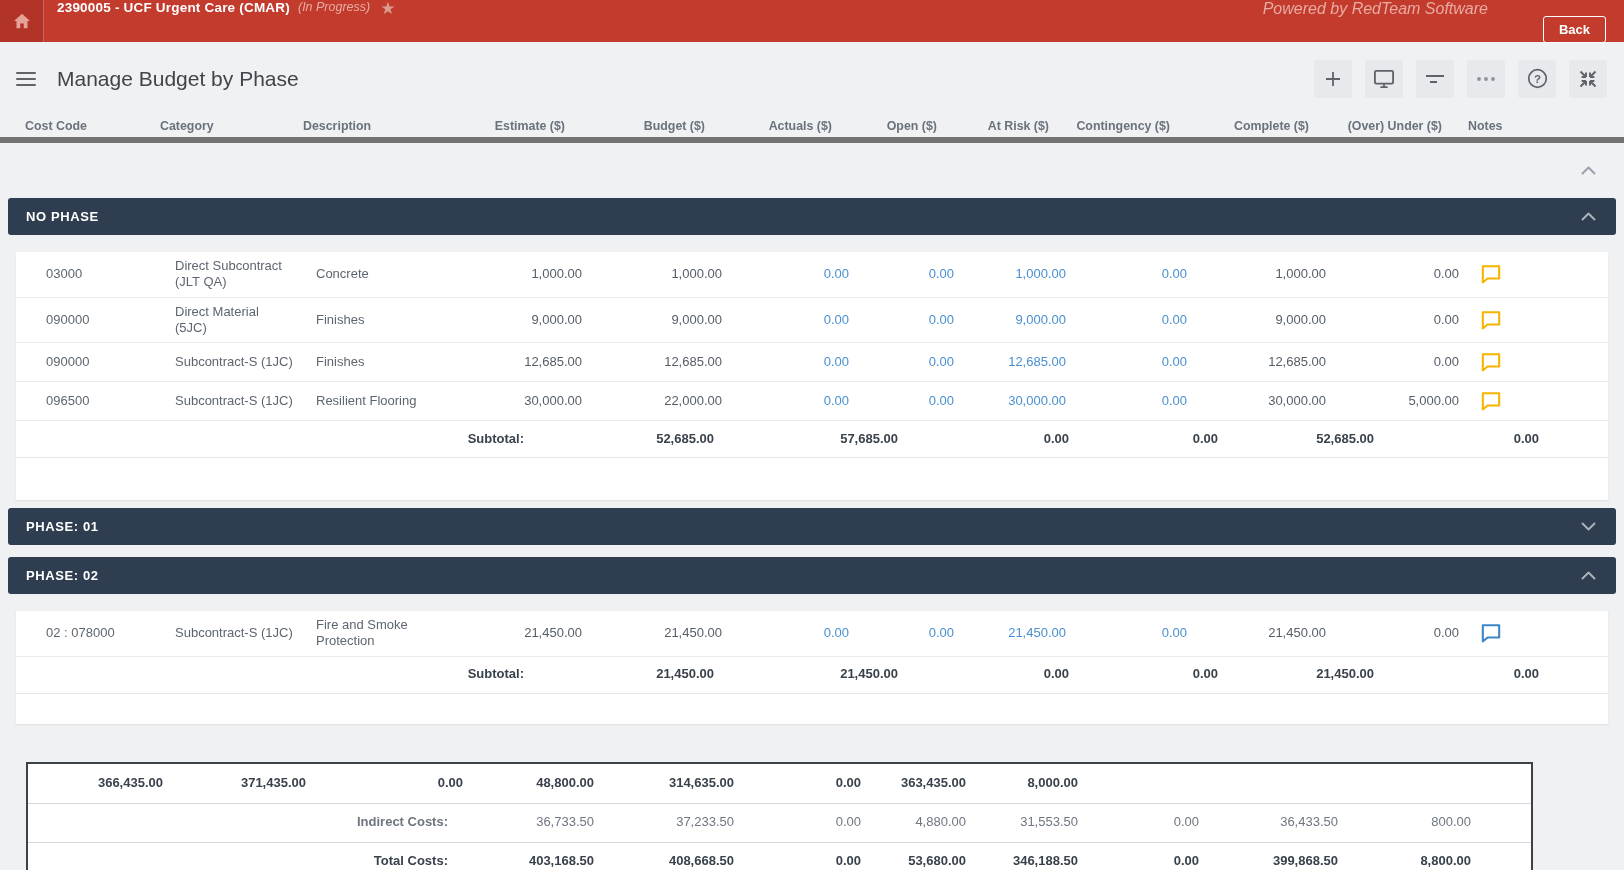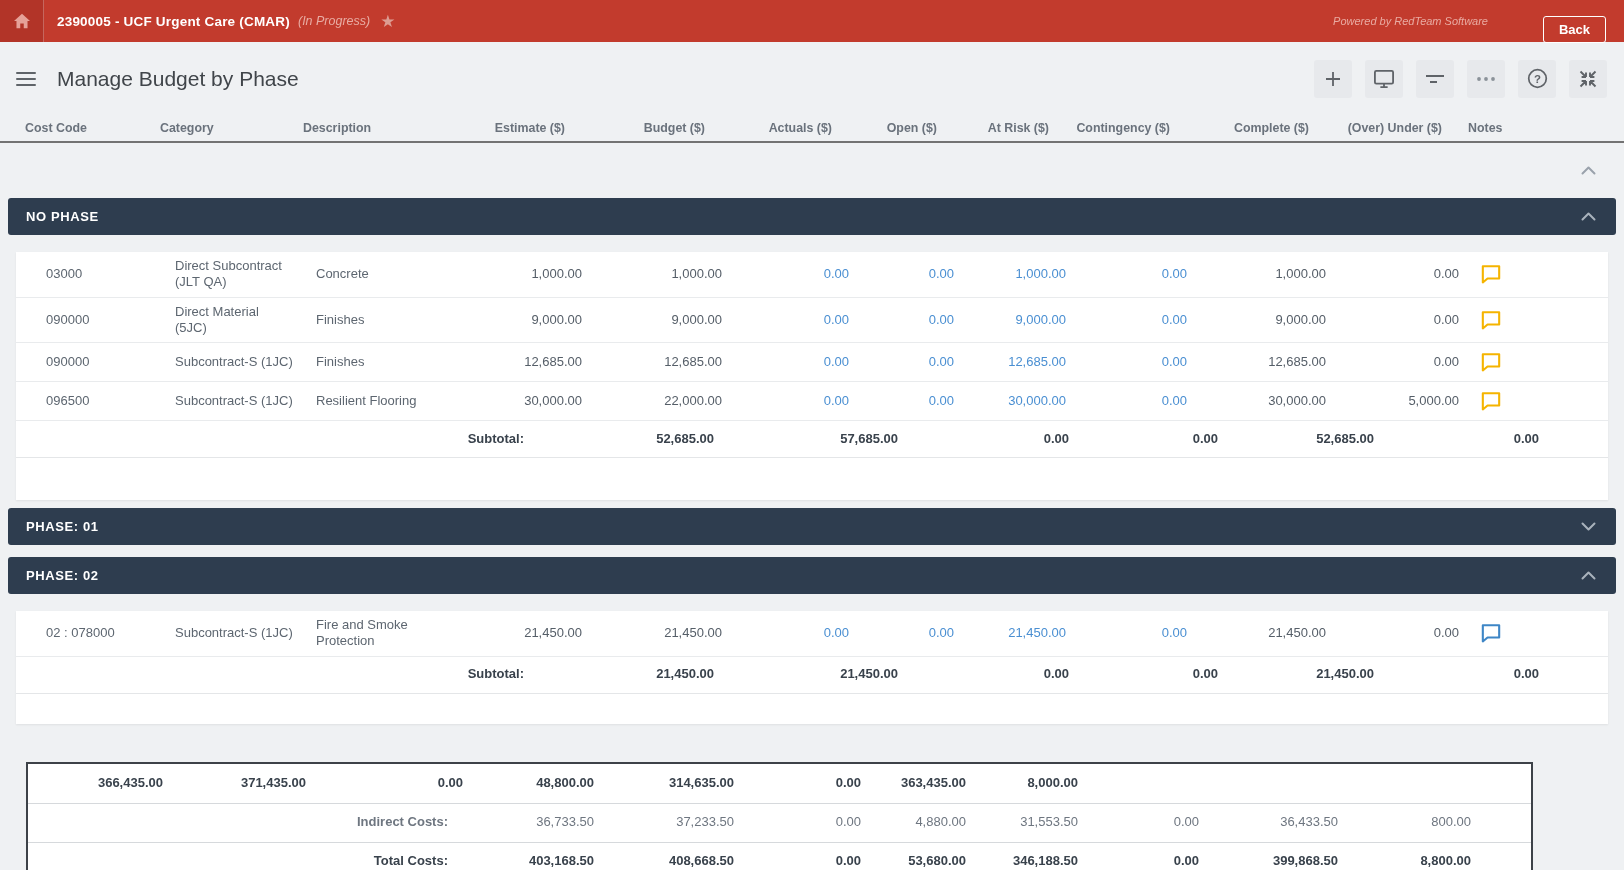--- a/index.html
+++ b/index.html
@@ -5,43 +5,43 @@
   * { margin:0; padding:0; box-sizing:border-box; }
   html,body { width:1624px; height:870px; overflow:hidden; }
   body {
     font-family:"Liberation Sans","DejaVu Sans",sans-serif;
     background:#eff1f3; color:#5d6670;
     --red:#c23b2d; --red-dark:#b23428; --navy:#2e3d4f;
     --blue:#4a8fd2; --yellow:#f5b400; --noteblue:#3e86c6;
   }
 
   
-  .topbar { height:42px; background:var(--red); display:flex; align-items:center; position:relative; }
+  .topbar { height:42px; background:var(--red); display:flex; position:relative; }
   .home-btn { width:44px; height:42px; background:var(--red-dark); display:flex; align-items:center; justify-content:center; border-right:1px solid rgba(255,255,255,.25); cursor:pointer; }
   .topbar-title { color:#fff; font-weight:bold; font-size:13.5px; margin-left:13px; letter-spacing:.2px; }
   .topbar-status { color:#e8aca3; font-style:italic; font-size:12.5px; margin-left:8px; }
   .star { color:#dd9c92; font-size:17px; margin-left:10px; cursor:pointer; line-height:1; }
-  .powered { position:absolute; right:136px; color:#e9aba2; font-style:italic; font-size:11px; }
+  .powered { position:absolute; right:136px; color:#e9aba2; font-style:italic; font-size:16px; }
   .back-btn { position:absolute; right:18px; top:16px; height:27px; padding:0 15px; background:transparent; border:1px solid #fff; border-radius:3px; color:#fff; font-weight:bold; font-size:13px; cursor:pointer; font-family:inherit; }
 
   
   .pagehead { height:73px; display:flex; align-items:center; padding:0 17px 0 16px; }
   .hamburger { width:20px; display:flex; flex-direction:column; gap:4px; cursor:pointer; margin-right:21px; }
   .hamburger span { height:2px; background:#5f6469; border-radius:1px; }
   .page-title { font-size:21px; color:#40454a; font-weight:400; }
   .toolbar { margin-left:auto; display:flex; gap:13px; }
   .tool-btn { width:38px; height:38px; background:#e7e9ec; border:none; border-radius:3px; display:flex; align-items:center; justify-content:center; cursor:pointer; color:#5f6368; }
 
   
   .grid { display:grid; grid-template-columns:135px 143px 157px 131px 140px 127px 105px 112px 121px 139px 133px 1fr; }
   .cell { font-size:13px; display:flex; align-items:center; line-height:1.25; }
   .num { justify-content:flex-end; text-align:right; }
 
   
-  .colhead { height:28px; padding-left:25px; border-bottom:2px solid #737373; align-items:center; }
+  .colhead { height:28px; padding-left:25px; border-bottom:6px solid #737373; align-items:center; }
   .hc { font-weight:bold; font-size:12.4px; color:#6a727c; white-space:nowrap; display:flex; align-items:center; height:100%; cursor:pointer; }
   .hc.num { justify-content:flex-end; padding-right:26px; }
 
   
   .collapse-band { height:55px; display:flex; align-items:center; justify-content:flex-end; padding-right:28px; }
 
   
   .phase-bar { height:37px; margin:0 8px; background:var(--navy); border-radius:3px; display:flex; align-items:center; padding:0 20px 0 18px; cursor:pointer; }
   .phase-title { color:#fff; font-weight:bold; font-size:13px; letter-spacing:.6px; }
   .phase-bar .chev { margin-left:auto; color:#a9b2bc; display:flex; }

